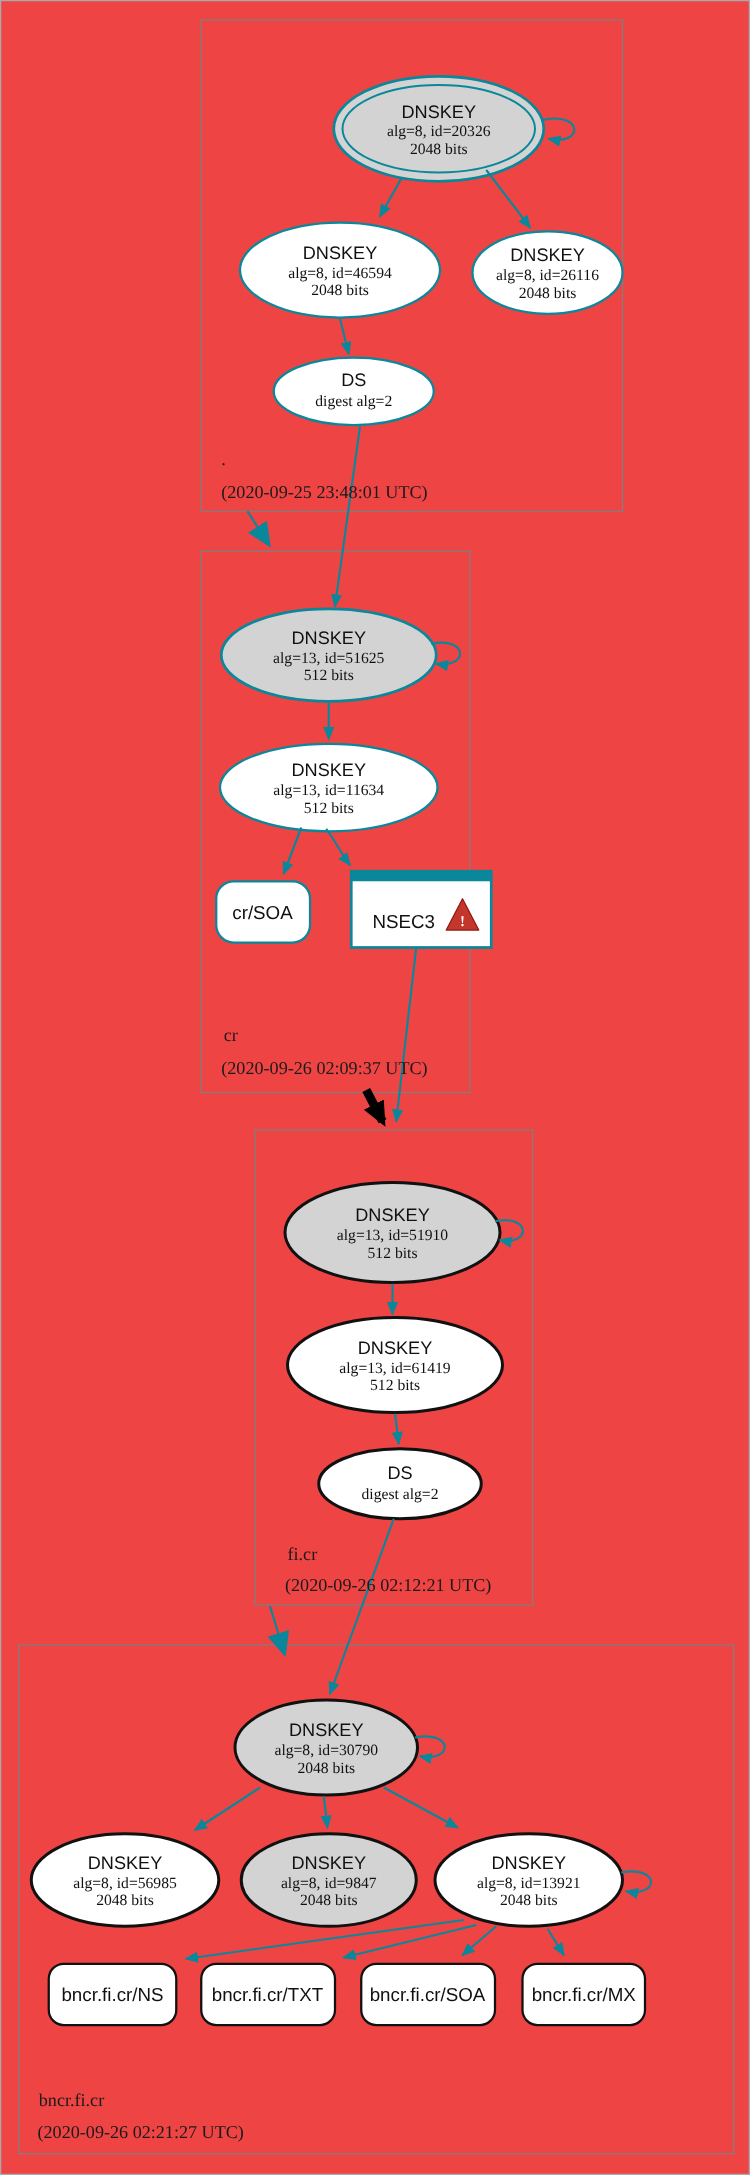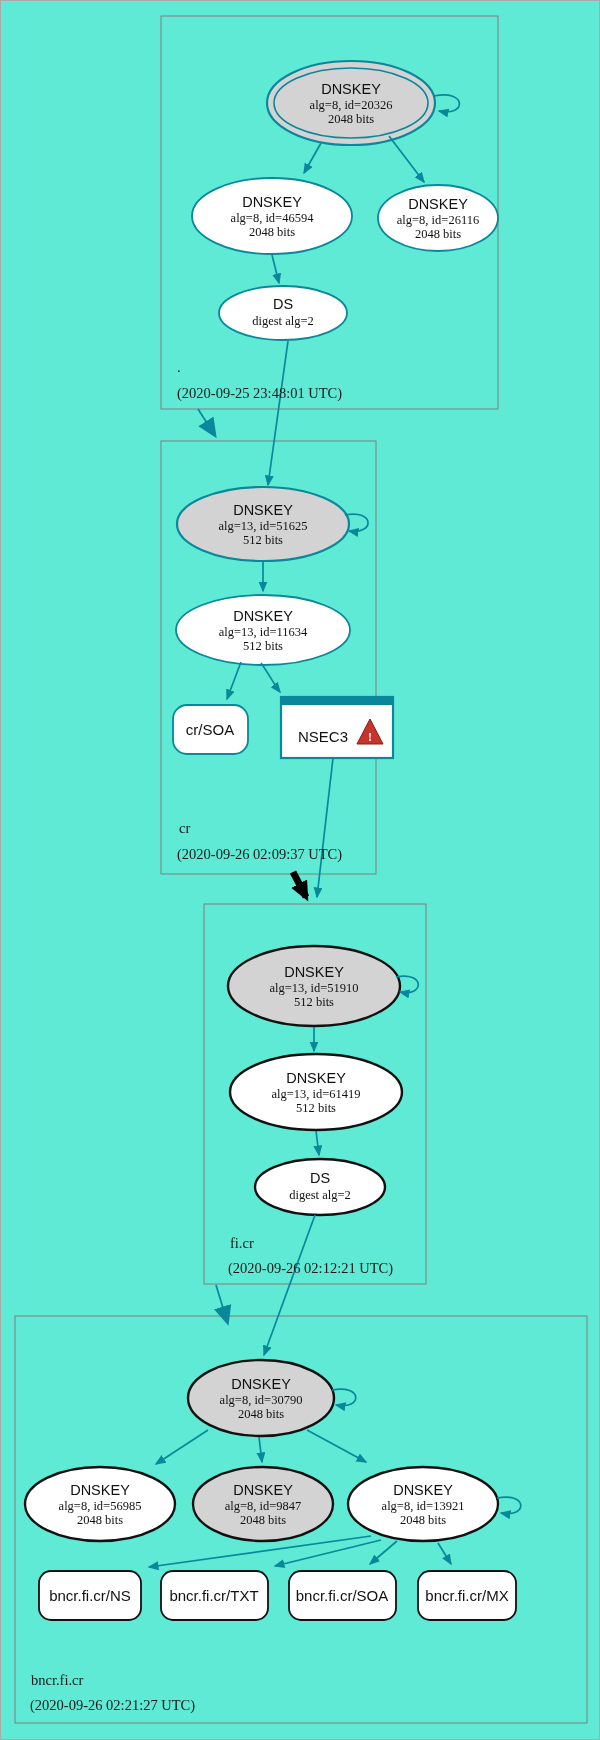--- a/index.html
+++ b/index.html
@@ -1,16 +1,16 @@
 <!DOCTYPE html>
 <html><head>
 <meta charset="utf-8">
 <style>
   html,body { margin:0; padding:0; background:#ffffff; }
-  .page { position:relative; width:600px; height:1740px; background:#5eead4;
+  .page { position:relative; width:600px; height:1740px; background:#ef4444;
           border:1px solid #a9a9a9; box-sizing:border-box;
           font-family:"Liberation Serif", serif; }
   svg { position:absolute; left:0; top:0; }
   .nt { font:14.5px "Liberation Sans", sans-serif; fill:#111; text-anchor:middle; }
   .nd { font:12.5px "Liberation Serif", serif; fill:#111; text-anchor:middle; }
   .rl { font:15px "Liberation Sans", sans-serif; fill:#111; text-anchor:middle; }
   .zl { font:14.5px "Liberation Serif", serif; fill:#1a1a1a; }
   .warn { font:bold 12px "Liberation Serif", serif; fill:#fff; text-anchor:middle; }
   .edge { stroke:#0a879a; stroke-width:1.7; fill:none; }
   .zonebox { fill:none; stroke:#7f7f7f; stroke-width:1; }

